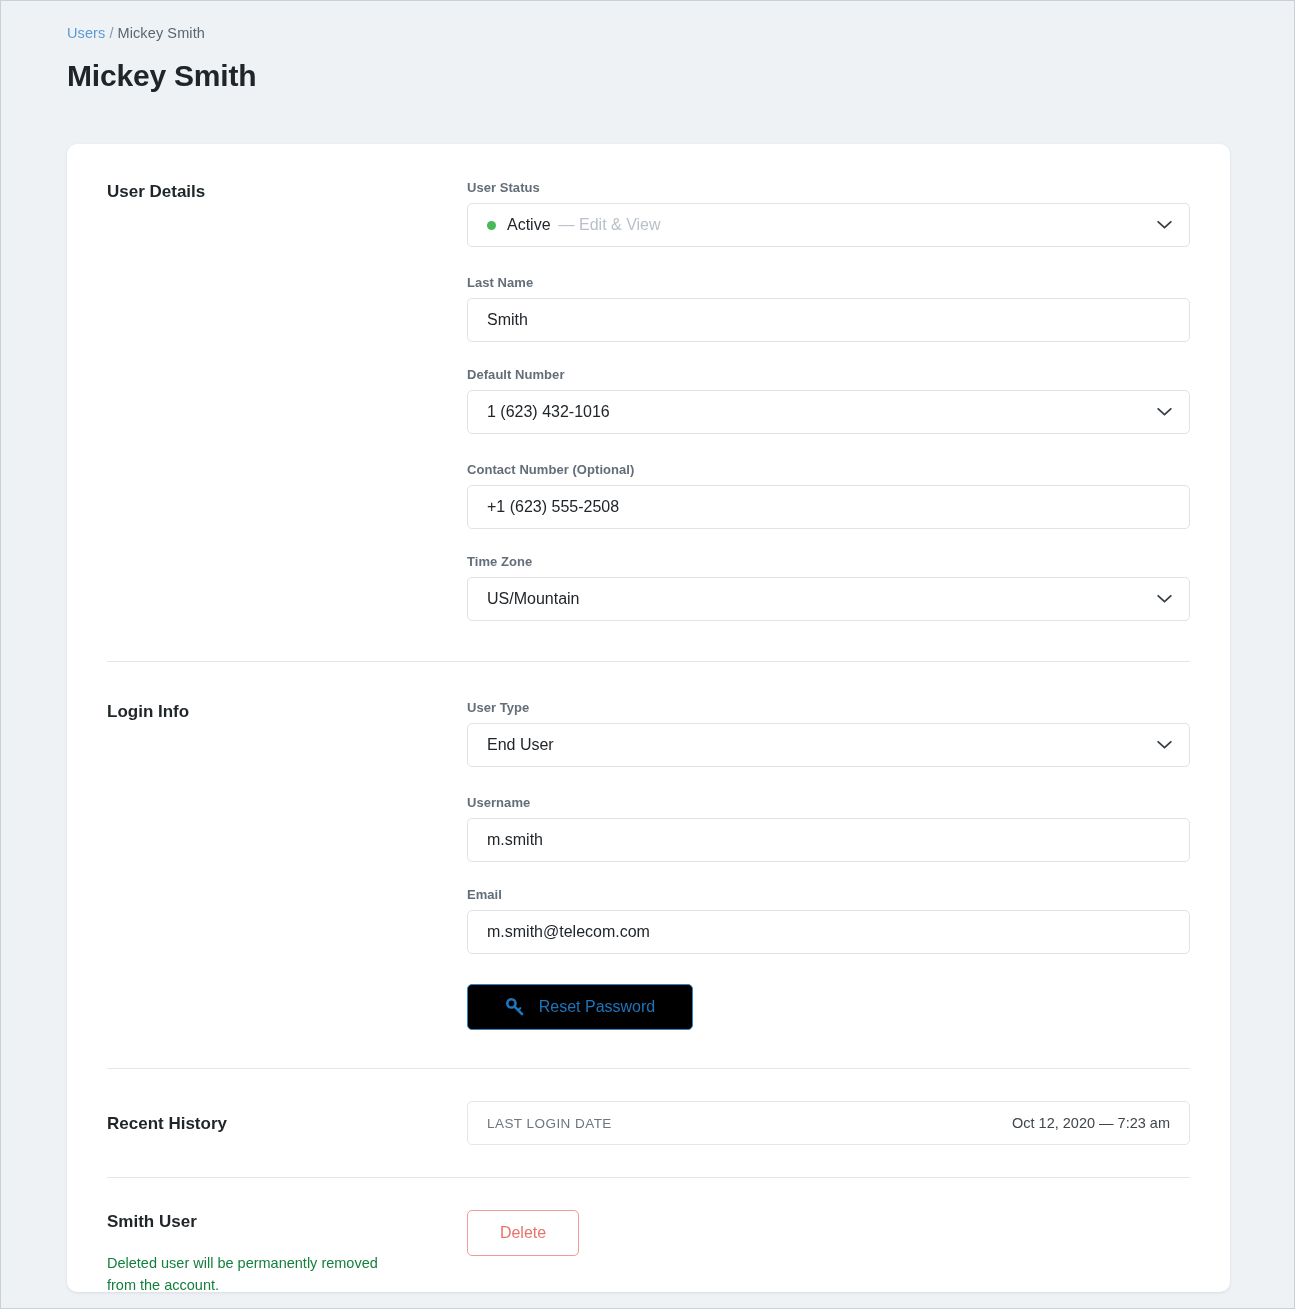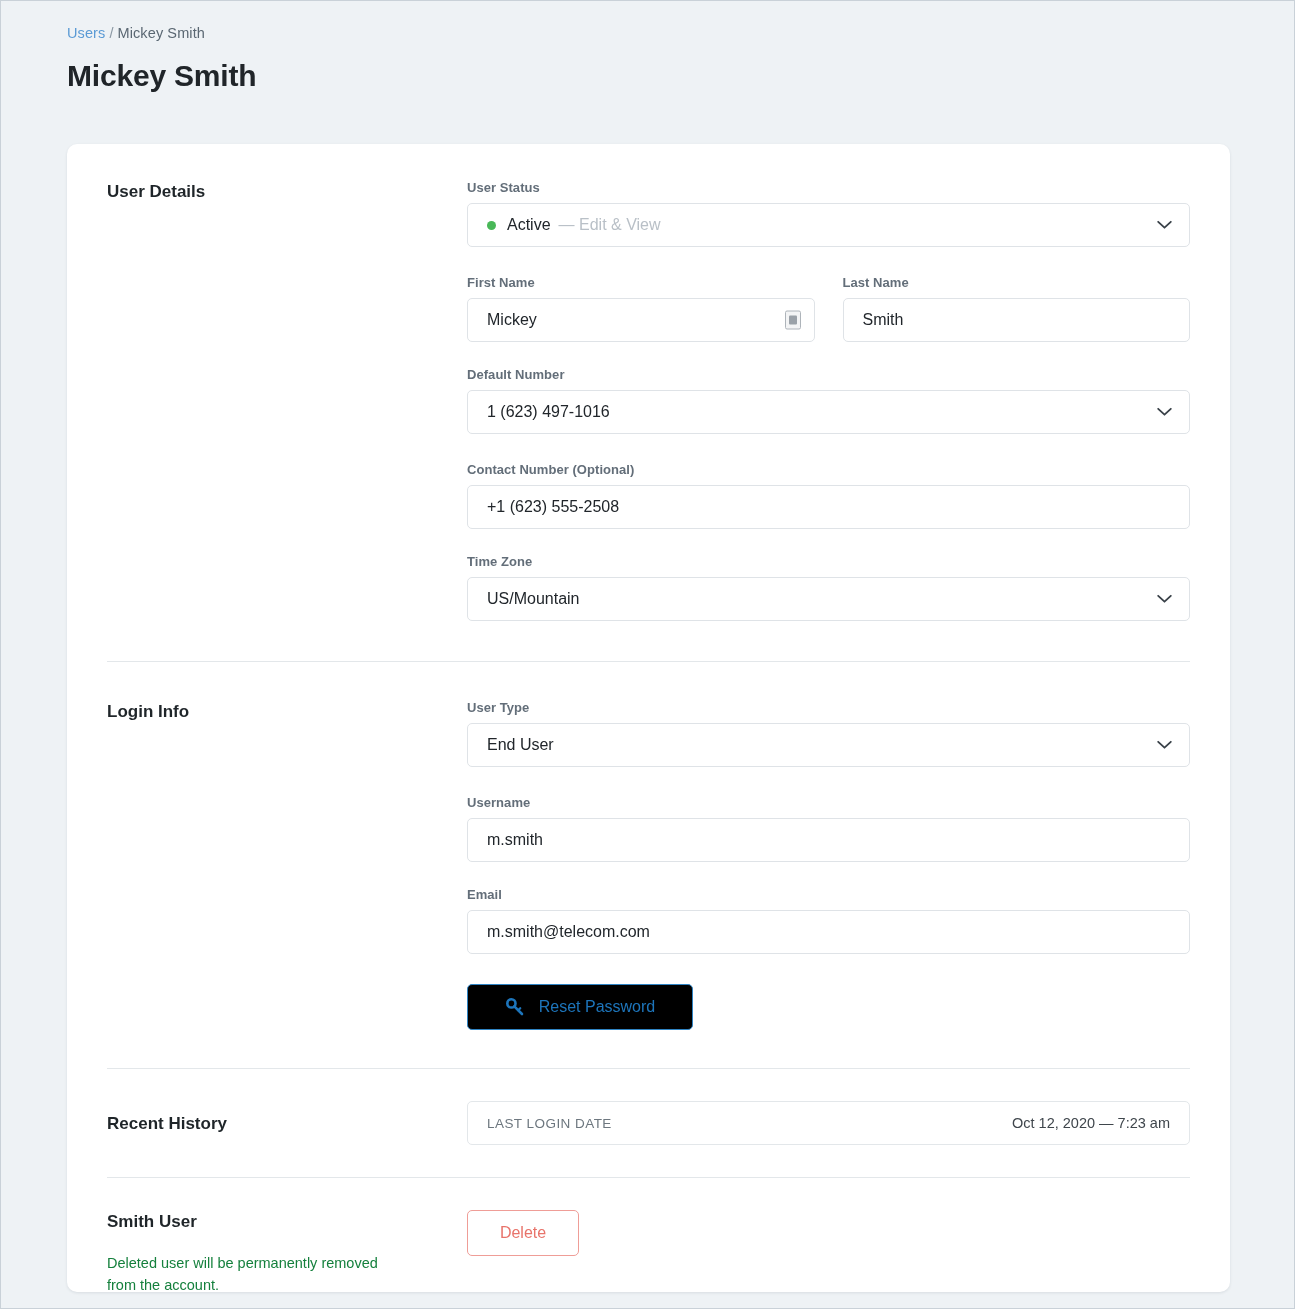--- a/index.html
+++ b/index.html
@@ -253,41 +253,32 @@
             <span class="chevron">
               <svg viewBox="0 0 15 9" width="15" height="9">
                   <path d="M1.2 1.3 L7.5 7.2 L13.8 1.3" fill="none" stroke="#3a4249" stroke-width="1.8" stroke-linecap="round" stroke-linejoin="round"></path>
                 </svg>
             </span>
           </div>
         </div>
 
         <div class="row-2 mt-28">
           <div class="col-half">
-            <div class="field-label">First Name</div>
-            <div class="control">
-              <span>Mickey</span>
-              <span class="autofill-icon">
-                  <span></span>
-                </span>
-            </div>
-          </div>
-          <div class="col-half">
             <div class="field-label">Last Name</div>
             <div class="control">
               <span>Smith</span>
             </div>
           </div>
         </div>
 
         <div class="row-2 mt-25">
           <div class="col-half">
             <div class="field-label">Default Number</div>
             <div class="control select">
-              <span>1 (623) 497-1016</span>
+              <span>1 (623) 432-1016</span>
               <span class="chevron">
                 <svg viewBox="0 0 15 9" width="15" height="9">
                     <path d="M1.2 1.3 L7.5 7.2 L13.8 1.3" fill="none" stroke="#3a4249" stroke-width="1.8" stroke-linecap="round" stroke-linejoin="round"></path>
                   </svg>
               </span>
             </div>
           </div>
           <div class="col-half">
             <div class="field-label">Contact Number (Optional)</div>
             <div class="control">

